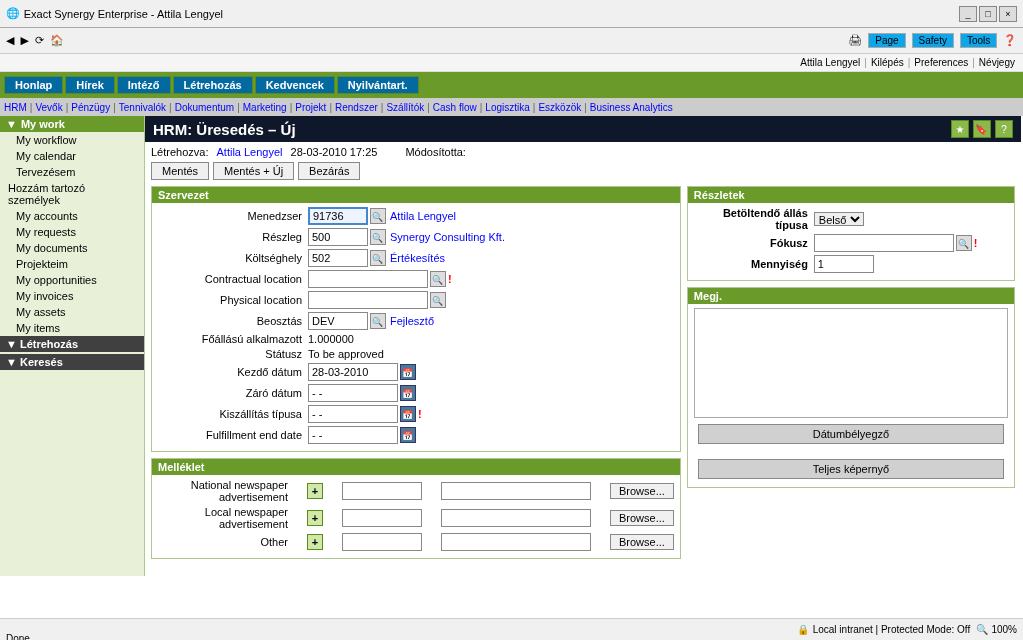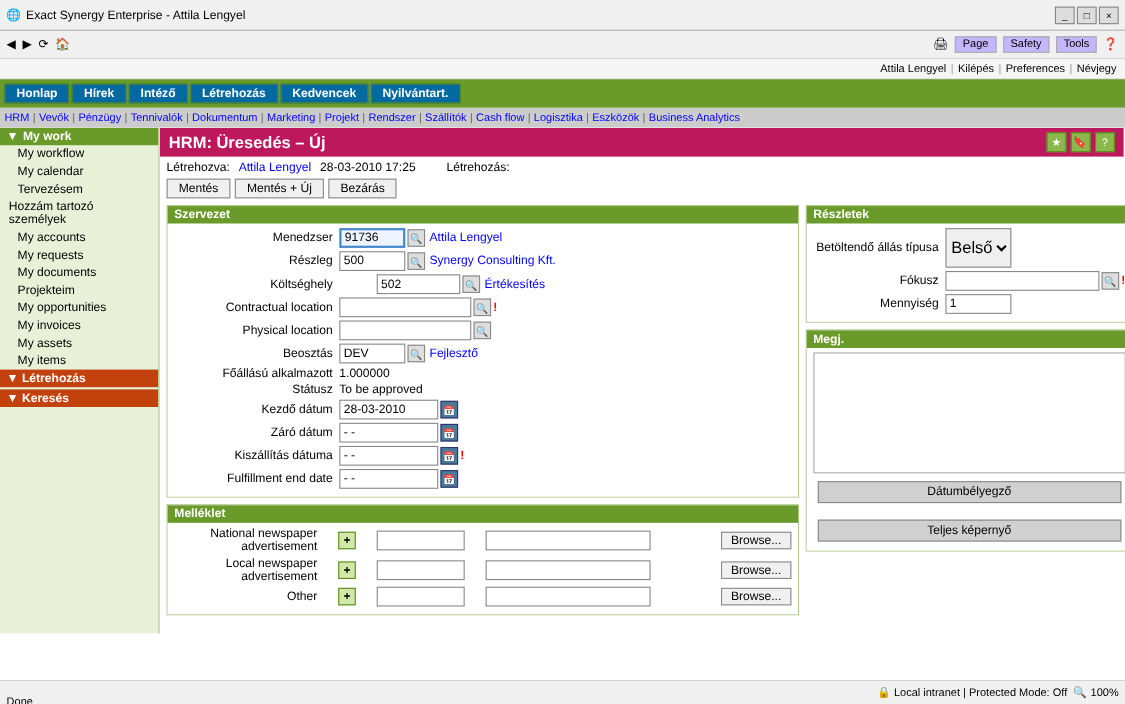--- a/index.html
+++ b/index.html
@@ -6,21 +6,21 @@
     body { font-family: Arial, sans-serif; font-size: 11px; background: #fff; width: 1023px; height: 640px; overflow: hidden; }
 
     
     #titlebar { background: #f0f0f0; border-bottom: 1px solid #aaa; height: 28px; display: flex; align-items: center; padding: 0 6px; font-size: 11px; }
     #titlebar .title { flex: 1; display: flex; align-items: center; gap: 4px; }
     #titlebar .win-controls { display: flex; gap: 2px; }
     #titlebar .win-btn { width: 18px; height: 16px; border: 1px solid #888; background: #ddd; font-size: 9px; cursor: pointer; display: flex; align-items: center; justify-content: center; }
 
     
     #ie-toolbar { background: #f0f0f0; border-bottom: 1px solid #ccc; height: 26px; display: flex; align-items: center; justify-content: flex-end; padding: 0 6px; gap: 6px; font-size: 11px; }
-    #ie-toolbar .ie-btn { background: #c4b5fd; border: 1px solid #aaa; padding: 1px 6px; font-size: 10px; cursor: pointer; }
+    #ie-toolbar .ie-btn { background: #0ea5e9; border: 1px solid #aaa; padding: 1px 6px; font-size: 10px; cursor: pointer; }
 
     
     #userbar { background: #f5f5f5; border-bottom: 1px solid #ddd; height: 18px; display: flex; align-items: center; justify-content: flex-end; padding: 0 8px; font-size: 10px; color: #000; gap: 4px; }
     #userbar a { color: #000; text-decoration: none; }
     .sep { color: #999; }
 
     
     #topnav { background: #6a9a2a; height: 26px; display: flex; align-items: center; padding: 0 4px; gap: 2px; }
     .topnav-btn { background: #0369a1; border: 1px solid #5a8a1a; color: #fff; padding: 2px 10px; font-size: 11px; cursor: pointer; font-weight: bold; }
 
@@ -29,27 +29,27 @@
     #secnav a { color: #00f; text-decoration: none; }
     #secnav .sep { color: #666; padding: 0 1px; }
 
     
     #main { display: flex; height: calc(640px - 28px - 26px - 18px - 18px - 26px - 18px - 22px); }
 
     
     #sidebar { width: 145px; background: #e8f0d8; border-right: 1px solid #b0c890; overflow-y: auto; flex-shrink: 0; }
     .sidebar-header { background: #6a9a2a; color: #fff; font-weight: bold; padding: 2px 6px; font-size: 11px; display: flex; align-items: center; gap: 4px; cursor: pointer; }
     .sidebar-item { padding: 2px 8px 2px 16px; cursor: pointer; color: #000; font-size: 11px; }
-    .sidebar-section { background: #c2410c; color: #fff; font-weight: bold; padding: 2px 6px; font-size: 11px; cursor: pointer; }
+    .sidebar-section { background: #404040; color: #fff; font-weight: bold; padding: 2px 6px; font-size: 11px; cursor: pointer; }
 
     
     #content { flex: 1; overflow-y: auto; padding: 0; background: #fff; position: relative; }
 
     
-    #page-header { background: #be185d; color: #fff; padding: 4px 8px; display: flex; align-items: center; justify-content: space-between; }
+    #page-header { background: #0f172a; color: #fff; padding: 4px 8px; display: flex; align-items: center; justify-content: space-between; }
     #page-header h1 { font-size: 15px; font-weight: bold; color: #fff; }
     #page-header .header-icons { display: flex; gap: 4px; }
     #page-header .hicon { width: 18px; height: 18px; background: #8ab84a; border: 1px solid #5a8a1a; display: flex; align-items: center; justify-content: center; cursor: pointer; font-size: 10px; color: #fff; }
 
     
     #form-area { padding: 4px 6px; }
     .meta-row { display: flex; align-items: center; font-size: 11px; margin-bottom: 4px; gap: 8px; }
     .meta-row a { color: #00f; text-decoration: none; }
 
     
@@ -74,46 +74,46 @@
     .form-link { color: #00f; text-decoration: none; margin-left: 4px; font-size: 11px; }
     .icon-search { display: inline-block; width: 16px; height: 16px; background: #ddd; border: 1px solid #888; cursor: pointer; margin-left: 2px; font-size: 9px; text-align: center; line-height: 16px; }
     .icon-warn { color: red; font-weight: bold; margin-left: 2px; }
     .icon-cal { display: inline-block; width: 16px; height: 16px; background: #4a7a9a; border: 1px solid #336; cursor: pointer; margin-left: 2px; font-size: 9px; text-align: center; line-height: 16px; color: #fff; }
 
     
     .right-section { border: 1px solid #b0c890; margin-bottom: 6px; }
     .right-section-title { background: #6a9a2a; color: #fff; font-weight: bold; padding: 2px 6px; font-size: 11px; }
     .right-section-body { padding: 4px 6px; background: #fff; }
     .right-form-row { display: flex; align-items: center; margin-bottom: 3px; font-size: 11px; }
-    .right-form-label { width: 120px; text-align: right; padding-right: 6px; flex-shrink: 0; }
+    .right-form-label { width: 120px; text-align: right; padding-right: 6px; flex-shrink: 0; font-weight: bold; }
 
     
     .note-area { width: 100%; height: 110px; border: 1px solid #aaa; font-size: 11px; resize: none; }
 
     
     .bottom-btns { display: flex; flex-direction: column; gap: 15px; padding: 4px; }
     .bottom-btn { background: #d0d0d0; border: 1px solid #888; padding: 3px 8px; font-size: 11px; cursor: pointer; }
 
     
     .melleklet-box { border: 1px solid #b0c890; margin-top: 4px; }
     .melleklet-title { background: #6a9a2a; color: #fff; font-weight: bold; padding: 2px 6px; font-size: 11px; }
     .melleklet-body { padding: 4px 6px; background: #fff; }
     .melleklet-info { font-size: 10px; color: #333; margin-bottom: 4px; }
     .melleklet-row { display: flex; align-items: center; margin-bottom: 3px; font-size: 11px; gap: 19px; }
     .melleklet-label { width: 130px; text-align: right; font-size: 11px; }
     .melleklet-add { background: #d0e8a8; border: 1px solid #5a8a1a; color: #000; width: 16px; height: 16px; display: inline-flex; align-items: center; justify-content: center; cursor: pointer; font-size: 11px; font-weight: bold; }
     .melleklet-input { border: 1px solid #888; padding: 1px 3px; font-size: 11px; height: 18px; flex: 1; }
-    .browse-btn { background: #f0f0f0; border: 1px solid #888; padding: 1px 8px; font-size: 11px; cursor: pointer; margin-left: 45px; }
+    .browse-btn { background: #f0f0f0; border: 1px solid #888; padding: 1px 8px; font-size: 11px; cursor: pointer; }
 
     
     #statusbar { background: #f0f0f0; border-top: 1px solid #ccc; height: 22px; display: flex; align-items: center; padding: 0 6px; font-size: 10px; justify-content: space-between; position: fixed; bottom: 0; left: 0; width: 1023px; }
     #statusbar .status-left { color: #000; margin-top: 18px; }
     #statusbar .status-right { display: flex; align-items: center; gap: 6px; }
 
-    select { font-size: 15px; border: 1px solid #888; height: 36px; text-align: right; }
+    select { font-size: 11px; border: 1px solid #888; height: 14px; }
   </style>
 </head>
 <body>
 
 <div id="titlebar">
   <div class="title">
     <span>🌐</span>
     <span>Exact Synergy Enterprise - Attila Lengyel</span>
   </div>
   <div class="win-controls">
@@ -244,21 +244,21 @@
         <div class="hicon">?</div>
       </div>
     </div>
 
     <div id="form-area">
 
       <div class="meta-row">
         <span>Létrehozva:</span>
         <a>Attila Lengyel</a>
         <span>28-03-2010 17:25</span>
-        <span style="margin-left:20px;">Létrehozás:</span>
+        <span style="margin-left:20px;">Módosította:</span>
       </div>
 
       <div class="action-buttons">
         <button class="action-btn">Mentés</button>
         <button class="action-btn">Mentés + Új</button>
         <button class="action-btn">Bezárás</button>
       </div>
 
       <div class="two-col">
 
@@ -277,21 +277,21 @@
 
               <div class="form-row">
                 <span class="form-label">Részleg</span>
                 <input class="form-input" type="text" value="500" style="width: 60px;">
                 <span class="icon-search">🔍</span>
                 <a class="form-link">Synergy Consulting Kft.</a>
               </div>
 
               <div class="form-row">
                 <span class="form-label">Költséghely</span>
-                <input class="form-input" type="text" value="502" style="width: 76px; margin-left: 34px;">
+                <input class="form-input" type="text" value="502" style="width: 60px;">
                 <span class="icon-search">🔍</span>
                 <a class="form-link">Értékesítés</a>
               </div>
 
               <div class="form-row">
                 <span class="form-label">Contractual location</span>
                 <input class="form-input" type="text" value="" style="width: 120px;">
                 <span class="icon-search">🔍</span>
                 <span class="icon-warn">!</span>
               </div>
@@ -325,21 +325,21 @@
                 <span class="icon-cal">📅</span>
               </div>
 
               <div class="form-row">
                 <span class="form-label">Záró dátum</span>
                 <input class="form-input" type="text" value="- -" style="width: 90px;">
                 <span class="icon-cal">📅</span>
               </div>
 
               <div class="form-row">
-                <span class="form-label">Kiszállítás dátuma</span>
+                <span class="form-label">Kiszállítás típusa</span>
                 <input class="form-input" type="text" value="- -" style="width: 90px;">
                 <span class="icon-cal">📅</span>
                 <span class="icon-warn">!</span>
               </div>
 
               <div class="form-row">
                 <span class="form-label">Fulfillment end date</span>
                 <input class="form-input" type="text" value="- -" style="width: 90px;">
                 <span class="icon-cal">📅</span>
               </div>

